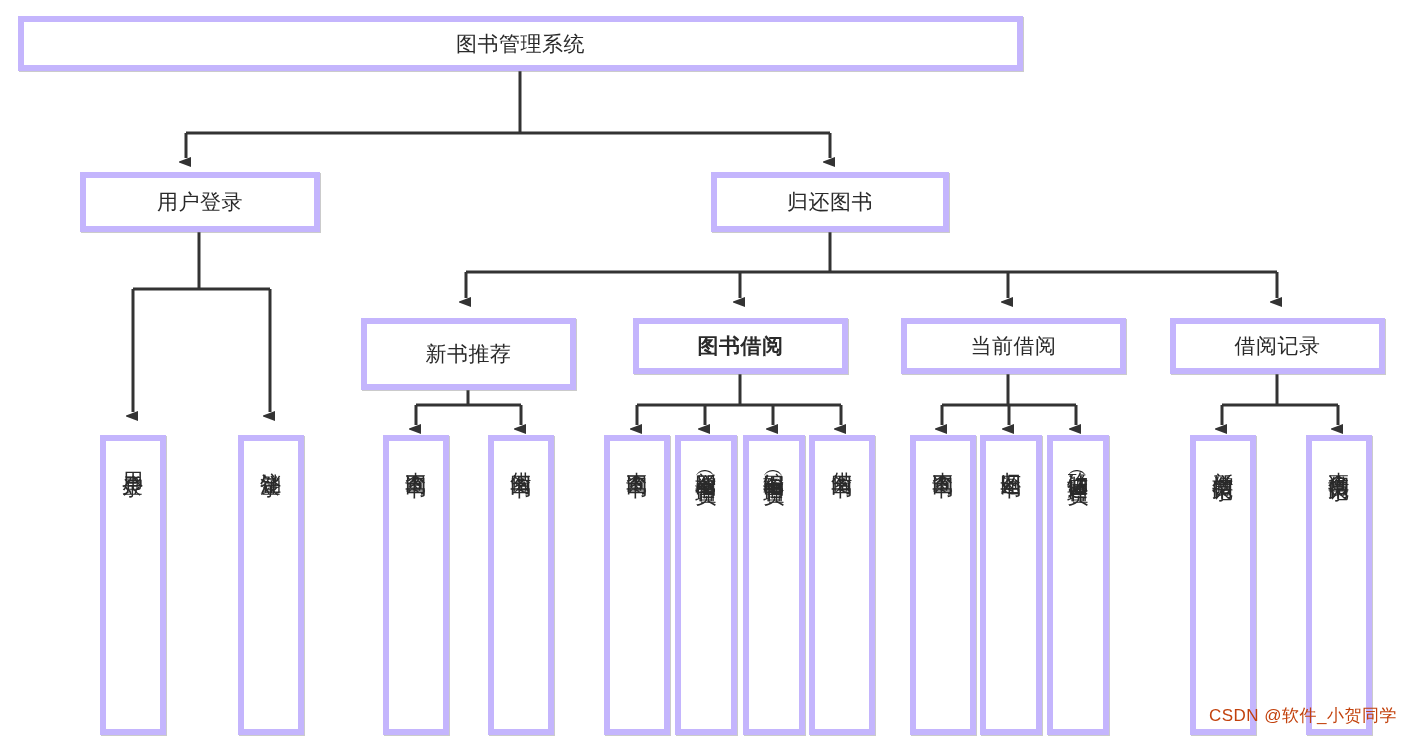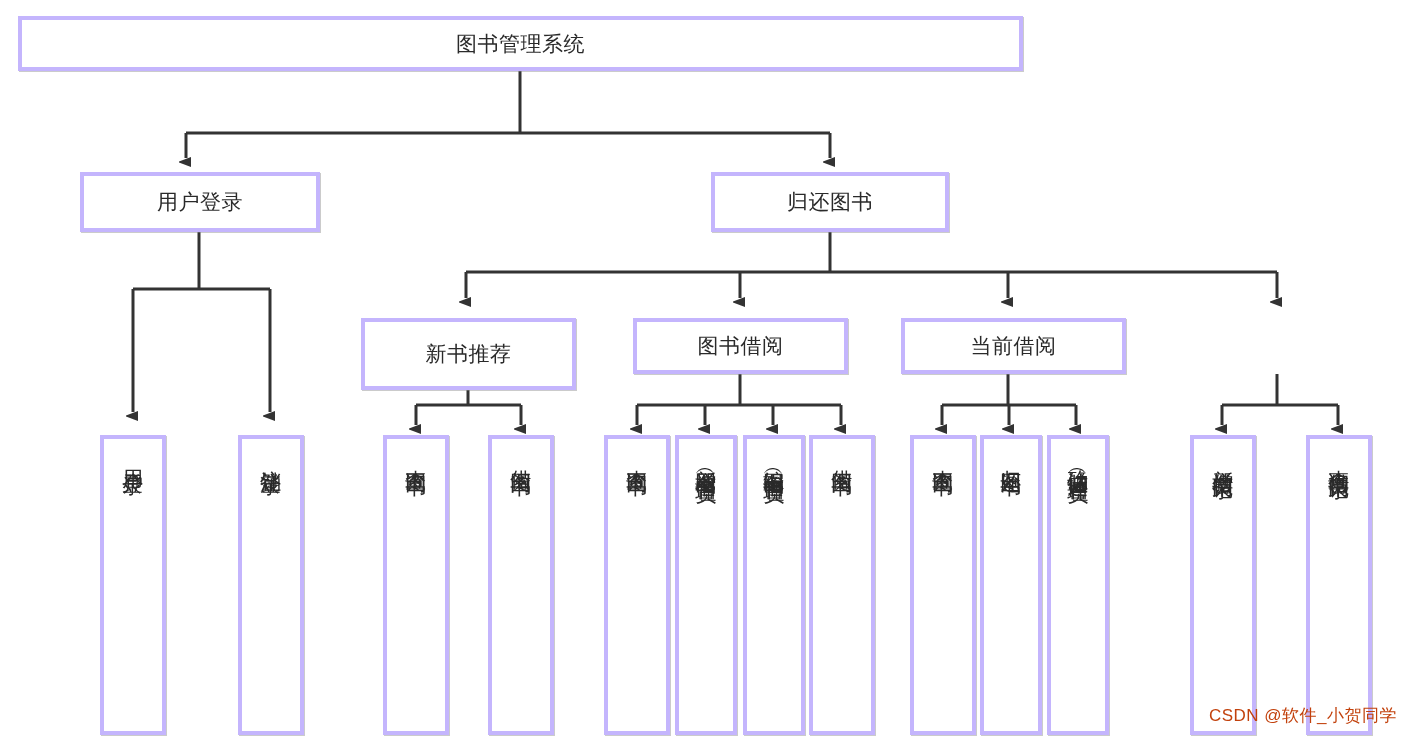--- a/index.html
+++ b/index.html
@@ -22,21 +22,21 @@
     left: 0;
     top: 0;
     width: 1405px;
     height: 747px;
     pointer-events: none;
   }
   .node {
     position: absolute;
     box-sizing: border-box;
     background: #ffffff;
-    border: 4px solid #c4b5fd;
+    border: 6px solid #c4b5fd;
     display: flex;
     align-items: center;
     justify-content: center;
     color: #262626;
     box-shadow: 1px 1px 0 rgba(140,140,140,0.45);
   }
   .node .label {
     font-size: 21px;
     line-height: 1.1;
     letter-spacing: 0.5px;
@@ -135,28 +135,31 @@
   </div>
 
   <div class="node" style="left:711px; top:172px; width:238px; height:60px;">
     <span class="label">归还图书</span>
   </div>
 
   <div class="node" style="left:361px; top:318px; width:215px; height:72px;">
     <span class="label">新书推荐</span>
   </div>
 
-  <div class="node" style="left:633px; top:318px; width:215px; height:56px;">
+  <div class="node" style="left:633px; top:318px; width:215px; height:56px;font-weight:bold;">
     <span class="label">图书借阅</span>
   </div>
 
   <div class="node" style="left:901px; top:318px; width:225px; height:56px;">
     <span class="label">当前借阅</span>
   </div>
 
+  <div class="node" style="left:1170px; top:318px; width:215px; height:56px;">
+    <span class="label">借阅记录</span>
+  </div>
 
   <div class="node vertical" style="left:100px; top:435px; width:66px; height:300px;">
     <span class="label">用户登录</span>
   </div>
 
   <div class="node vertical" style="left:238px; top:435px; width:66px; height:300px;">
     <span class="label">注销登录</span>
   </div>
 
   <div class="node vertical" style="left:383px; top:435px; width:66px; height:300px;">

